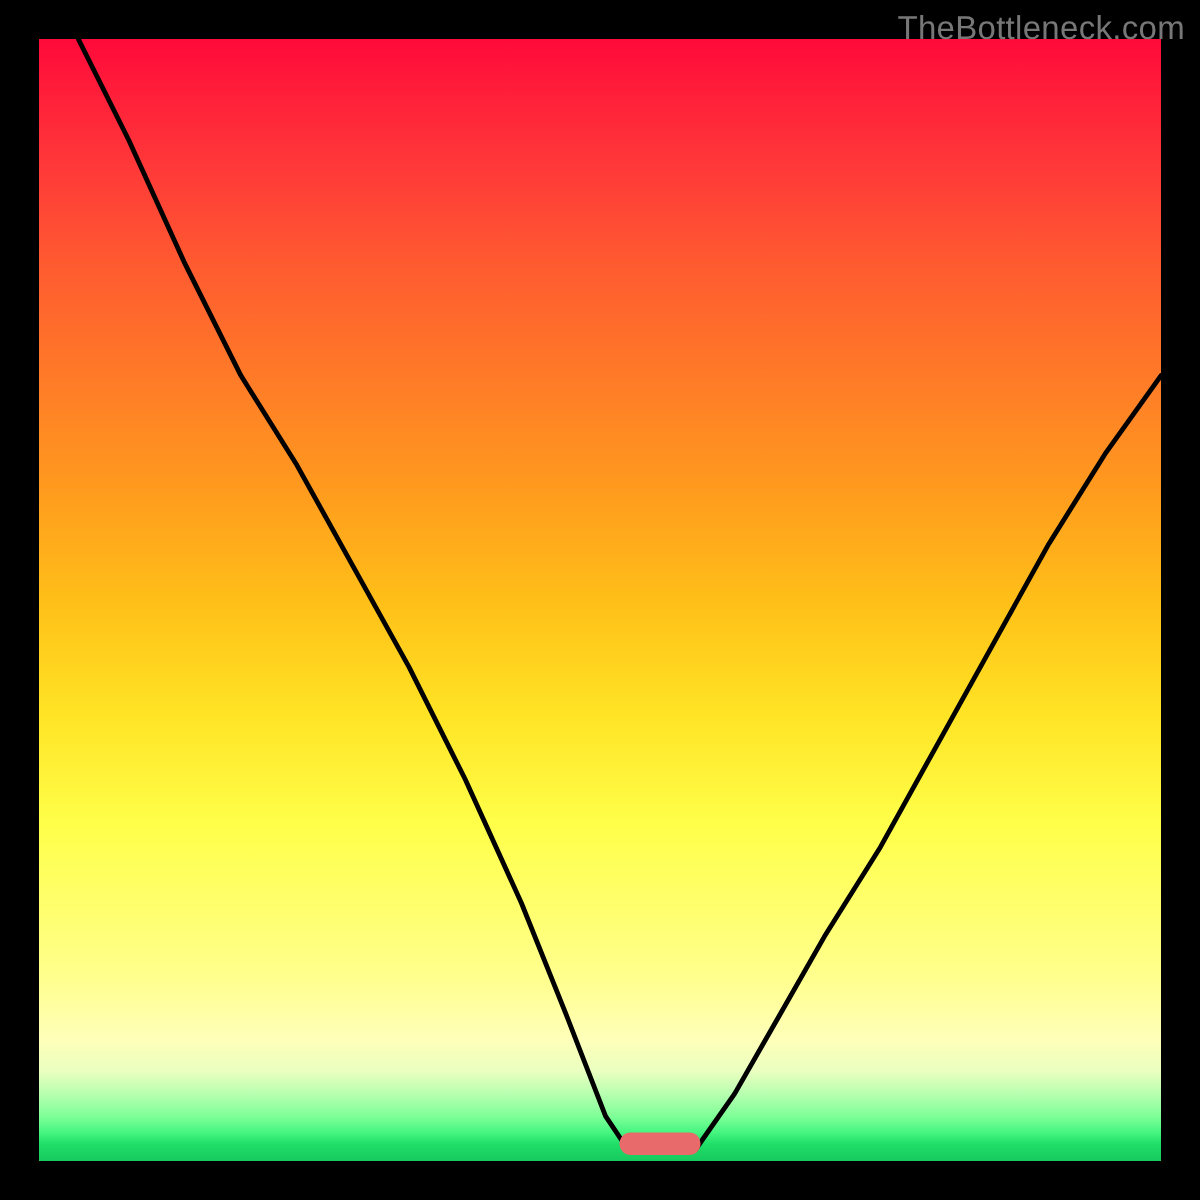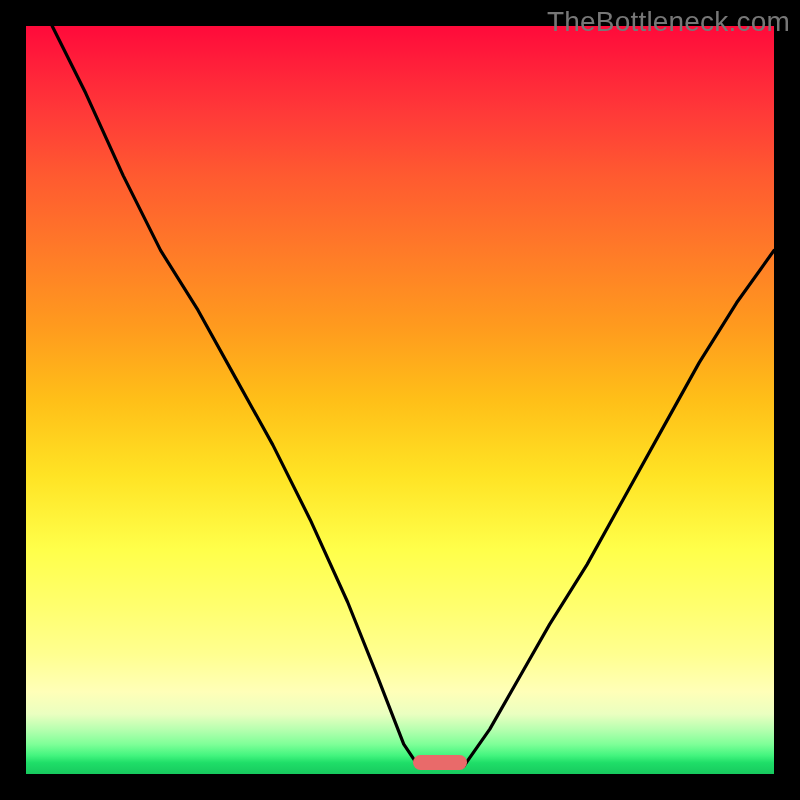--- a/index.html
+++ b/index.html
@@ -57,21 +57,21 @@
   .marker {
     position: absolute;
     background: #e96a6a;
     border-radius: 8px;
   }
   .watermark {
     position: absolute;
     top: 6px;
     right: 10px;
     font-family: Arial, Helvetica, sans-serif;
-    font-size: 28px;
+    font-size: 22px;
     color: #777;
     font-weight: 500;
     letter-spacing: 0.2px;
   }
   svg.curves {
     position: absolute;
     left: 0;
     top: 0;
     width: 748px;
     height: 748px;

